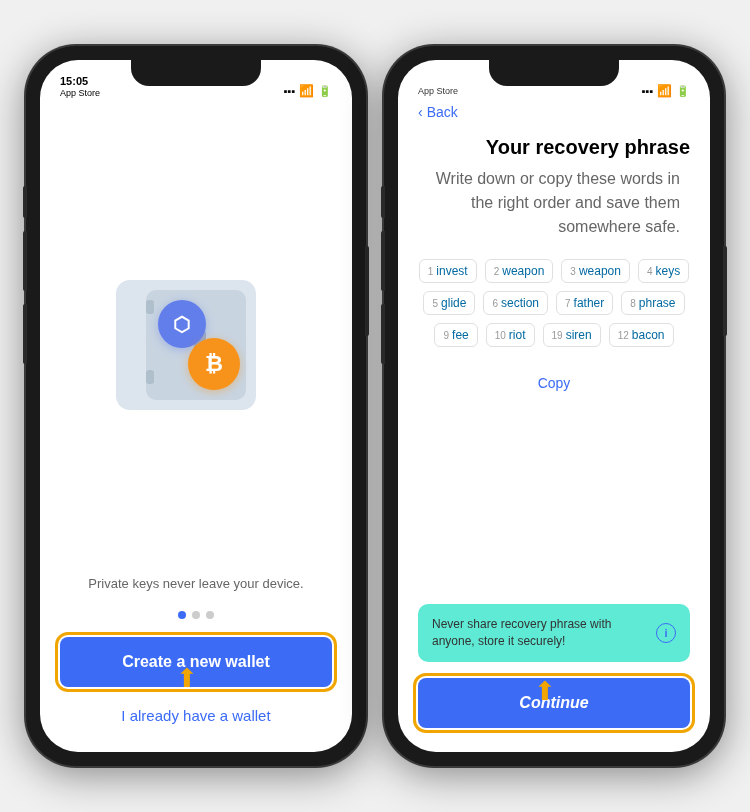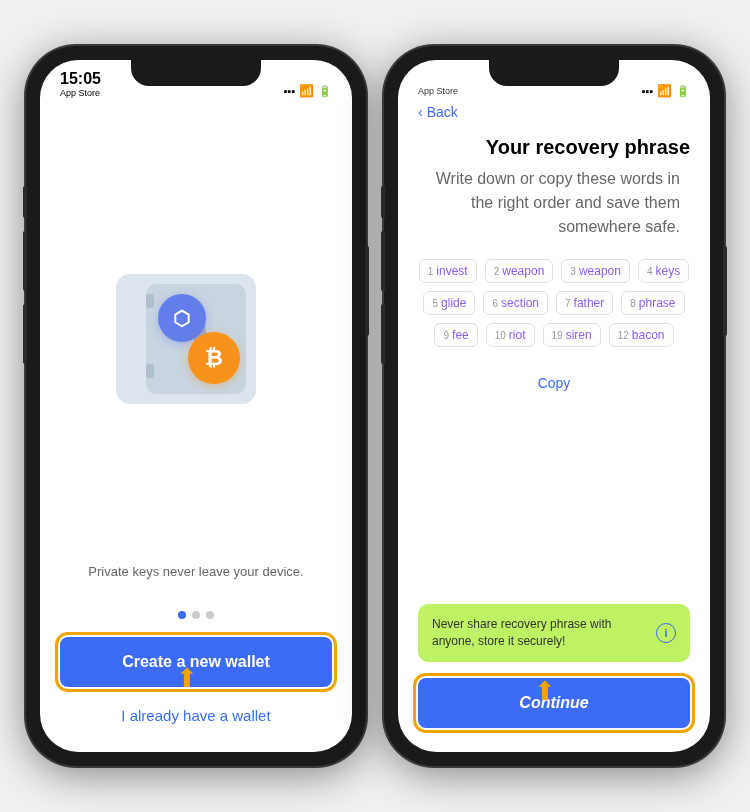--- a/index.html
+++ b/index.html
@@ -97,21 +97,21 @@
     .status-bar {
       height: 44px;
       display: flex;
       align-items: flex-end;
       padding: 0 20px 6px;
       justify-content: space-between;
       flex-shrink: 0;
     }
 
     .status-bar-left {
-      font-size: 16px;
+      font-size: 11px;
       font-weight: 600;
       color: #000;
       line-height: 1;
     }
 
     .status-bar-right {
       display: flex;
       align-items: center;
       gap: 4px;
     }
@@ -229,21 +229,21 @@
       font-weight: 700;
       color: #000;
       text-align: center;
       margin-bottom: 8px;
     }
 
     .screen-subtitle {
       font-size: 13px;
       color: #666;
       text-align: center;
-      margin-bottom: 32px;
+      margin-bottom: 20px;
     }
 
     .page-dots {
       display: flex;
       gap: 6px;
       margin-bottom: 18px;
     }
 
     .dot {
       width: 8px;
@@ -337,35 +337,35 @@
       padding: 4px 8px;
       font-size: 12px;
     }
 
     .phrase-num {
       color: #999;
       font-size: 10px;
     }
 
     .phrase-text {
-      color: #8b5cf6;
+      color: #0369a1;
       font-weight: 500;
     }
 
     .copy-btn {
       text-align: center;
       color: #3c6cf5;
       font-size: 14px;
       font-weight: 500;
       cursor: pointer;
       padding: 12px;
     }
 
     .warning-box {
-      background: #bef264;
+      background: #5eead4;
       border-radius: 10px;
       padding: 12px 14px;
       display: flex;
       align-items: center;
       justify-content: space-between;
       margin-bottom: 16px;
       margin-top: auto;
     }
 
     .warning-text {

